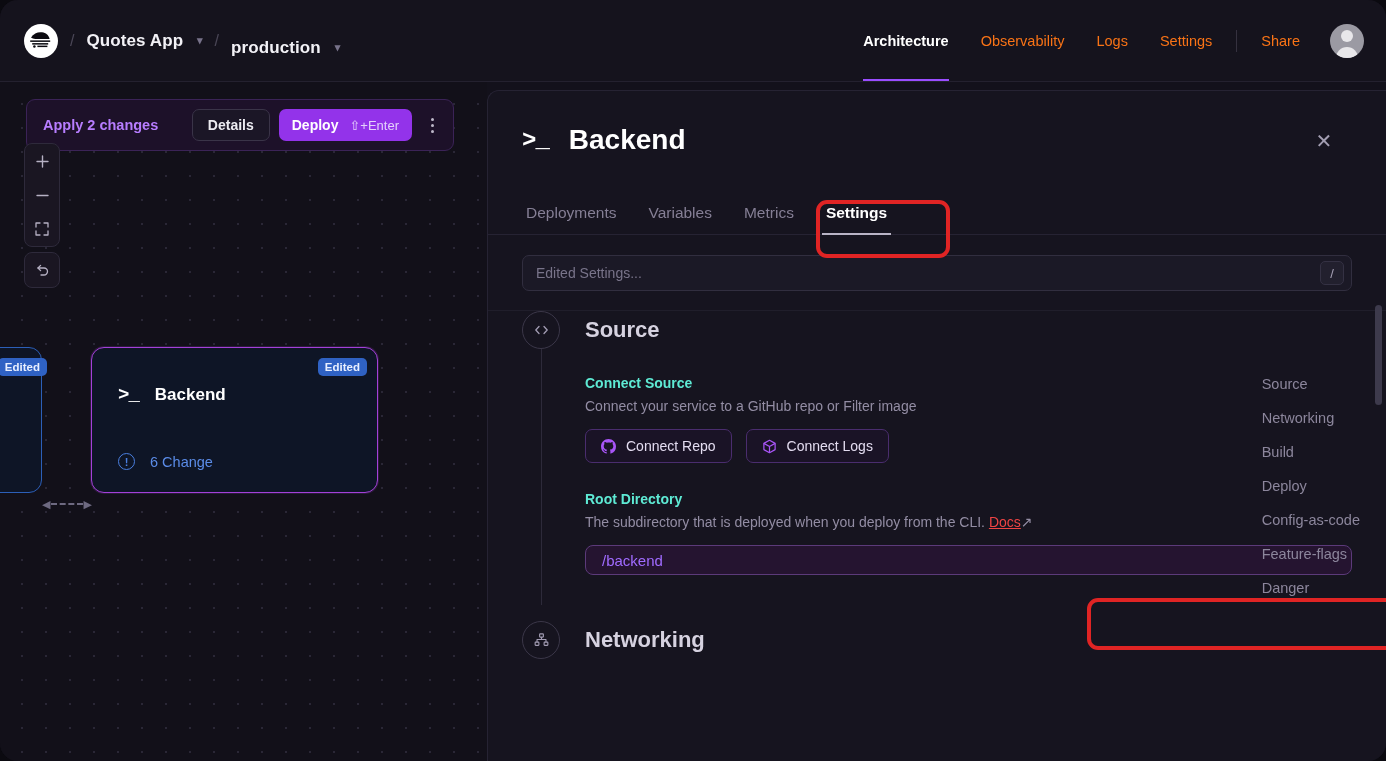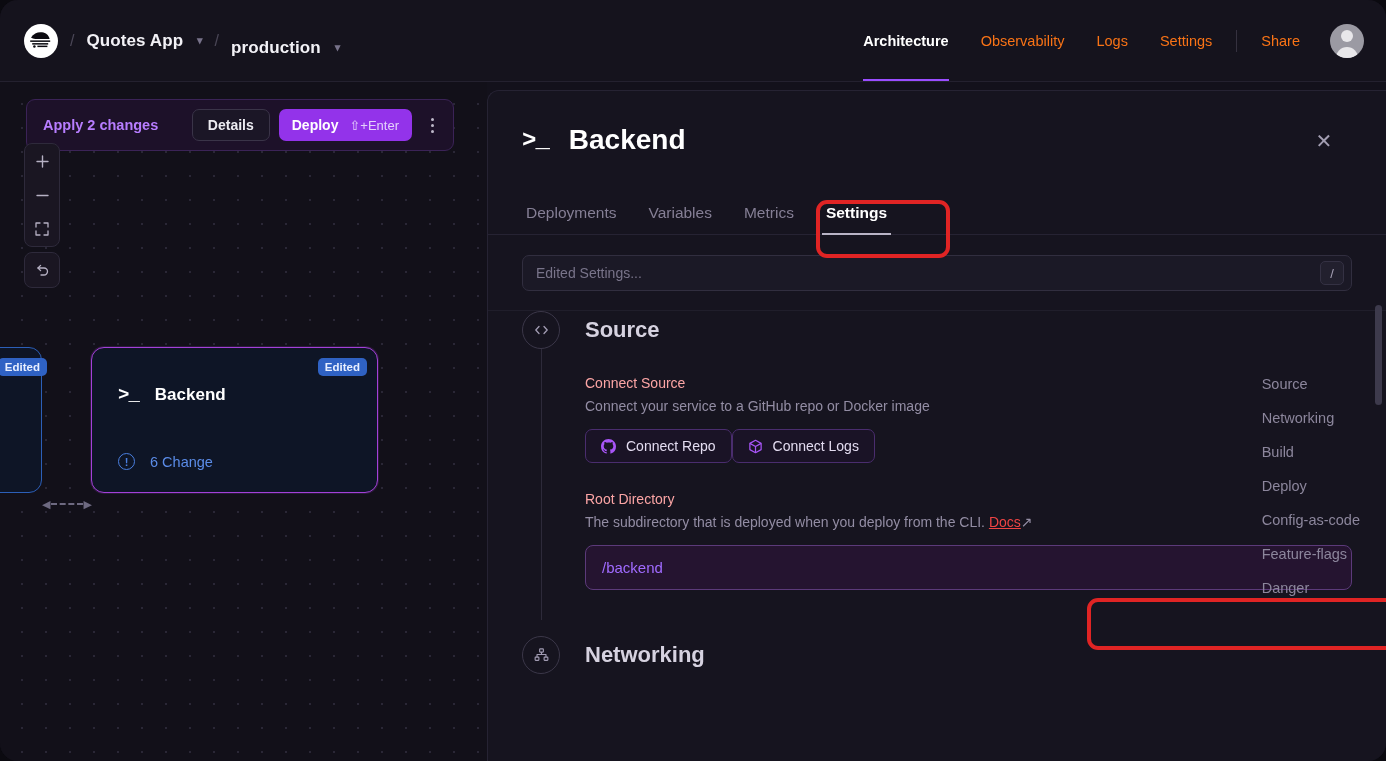--- a/index.html
+++ b/index.html
@@ -259,35 +259,35 @@
   }
   .sec-rail {
     position: absolute; left: 19px; top: 38px; bottom: -30px;
     width: 1px; background: #2d2a3a;
   }
   .sec-title {
     color: #d6d2e0; font-size: 22px; font-weight: 600;
     line-height: 38px; margin-bottom: 26px;
   }
   .field-label {
-    color: #fca5a5; font-size: 14px; font-weight: 400; margin-bottom: 7px;
+    color: #5eead4; font-size: 14px; font-weight: 700; margin-bottom: 7px;
   }
   .field-desc { color: #938da4; font-size: 14px; margin-bottom: 15px; }
   .field-desc a { color: #ef4444; }
-  .btn-row { display: flex; gap: 0; }
+  .btn-row { display: flex; gap: 14px; }
   .outline-btn {
     background: #1a1326; border: 1px solid #4a2d6e;
     border-radius: 7px; color: #e3dcf0; font-size: 14px;
     padding: 8px 15px; display: flex; align-items: center; gap: 10px;
     cursor: pointer;
   }
   .outline-btn .ic { color: #a855f7; display: flex; }
   #root-dir-block { margin-top: 28px; }
   #root-dir-input {
-    margin-top: 4px; height: 45px;
+    margin-top: 4px; height: 30px;
     background: #251430; border: 1px solid #5c3a7a;
     border-radius: 8px; display: flex; align-items: center;
     padding: 0 16px; cursor: text; text-align: right;
   }
   #root-dir-value { color: #a06bff; font-size: 15px; }
 
   #networking-section { margin-top: 46px; }
 
   
   #side-nav {
@@ -447,21 +447,21 @@
         <div class="sec-rail"></div>
         <div class="sec-icon">
           <svg width="15" height="12" viewBox="0 0 15 12" aria-hidden="true" fill="none" stroke="#a29cb3" stroke-width="1.3" stroke-linecap="round" stroke-linejoin="round">
             <path d="M5 2.5 1.8 6 5 9.5M10 2.5 13.2 6 10 9.5"></path>
           </svg>
         </div>
         <div class="sec-title">Source</div>
 
         <div>
           <div class="field-label">Connect Source</div>
-          <div class="field-desc">Connect your service to a GitHub repo or Docker image</div>
+          <div class="field-desc">Connect your service to a GitHub repo or Filter image</div>
           <div class="btn-row">
             <button class="outline-btn">
               <span class="ic">
                 <svg width="15" height="15" viewBox="0 0 16 16" aria-hidden="true" fill="#a855f7">
                   <path d="M8 0C3.58 0 0 3.58 0 8a8 8 0 0 0 5.47 7.59c.4.07.55-.17.55-.38 0-.19-.01-.82-.01-1.49-2.01.37-2.53-.49-2.69-.94-.09-.23-.48-.94-.82-1.13-.28-.15-.68-.52-.01-.53.63-.01 1.08.58 1.23.82.72 1.21 1.87.87 2.33.66.07-.52.28-.87.51-1.07-1.78-.2-3.64-.89-3.64-3.95 0-.87.31-1.59.82-2.15-.08-.2-.36-1.02.08-2.12 0 0 .67-.21 2.2.82a7.4 7.4 0 0 1 2-.27c.68 0 1.36.09 2 .27 1.53-1.04 2.2-.82 2.2-.82.44 1.1.16 1.92.08 2.12.51.56.82 1.27.82 2.15 0 3.07-1.87 3.75-3.65 3.95.29.25.54.73.54 1.48 0 1.07-.01 1.93-.01 2.2 0 .21.15.46.55.38A8.01 8.01 0 0 0 16 8c0-4.42-3.58-8-8-8z"></path>
                 </svg>
               </span>
               <span>Connect Repo</span>
             </button>
             <button class="outline-btn">

